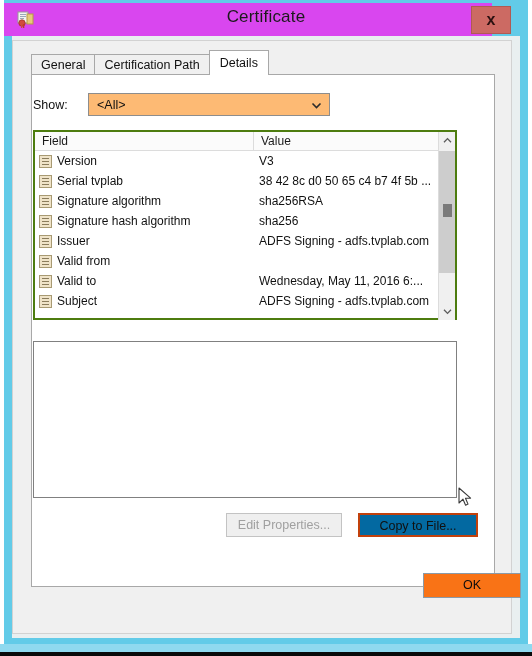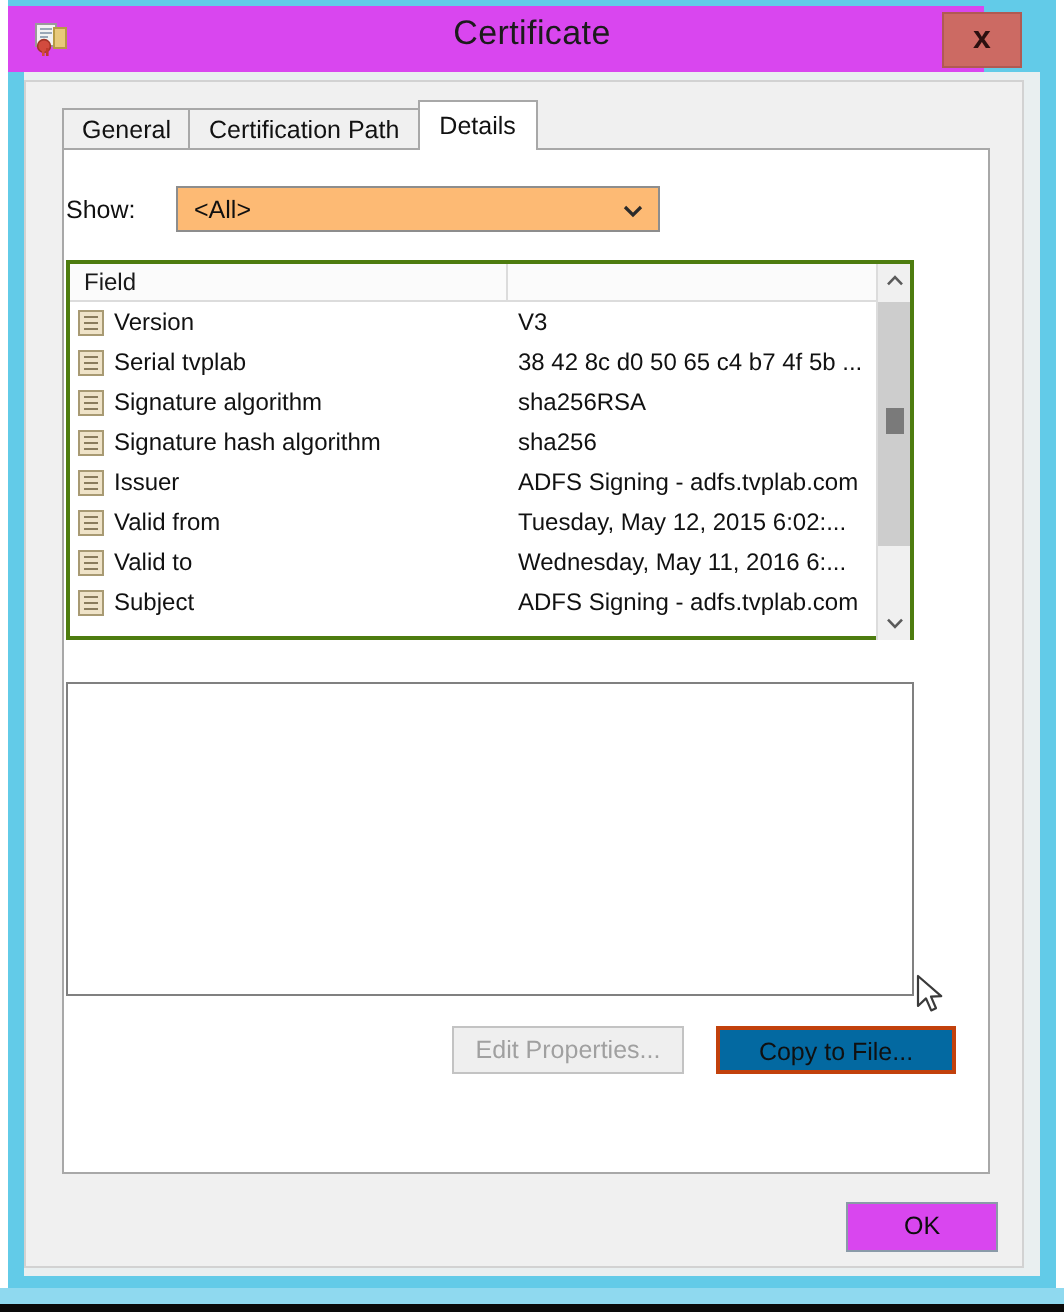--- a/index.html
+++ b/index.html
@@ -391,27 +391,27 @@
     top: 472px;
     width: 120px;
     background: #0369a1;
     border: 2px solid #c2410c;
   }
 
   
   #ok-button {
     position: absolute;
     left: 410px;
-    top: 560px;
-    width: 76px;
+    top: 532px;
+    width: 98px;
     height: 25px;
     line-height: 23px;
     text-align: center;
     font-size: 12.5px;
-    background: #d946ef;
+    background: #f97316;
     border: 1px solid #8a9aa8;
     box-sizing: border-box;
     color: #0d0d0d;
     cursor: pointer;
     font-family: "Liberation Sans", sans-serif;
   }
 
   
   #mouse-cursor {
     position: absolute;
@@ -467,20 +467,21 @@
     <div id="show-chevron">
       <svg width="11" height="11" viewBox="0 0 11 11">
         <path d="M1.5 3.5 L5.5 7.5 L9.5 3.5" fill="none" stroke="#2b2b2b" stroke-width="1.6"></path>
       </svg>
     </div>
   </div>
 
   <div id="field-list">
     <div id="list-header">
       <div class="header-cell" id="header-field">Field</div>
+      <div class="header-cell" id="header-value">Value</div>
     </div>
 
     <div id="list-rows">
       <div class="list-row">
         <div class="cell-field">
           <span class="row-icon"></span>
           <span class="cell-field-text">Version</span>
         </div>
         <div class="cell-value">V3</div>
       </div>
@@ -510,21 +511,20 @@
           <span class="row-icon"></span>
           <span class="cell-field-text">Issuer</span>
         </div>
         <div class="cell-value">ADFS Signing - adfs.tvplab.com</div>
       </div>
       <div class="list-row">
         <div class="cell-field">
           <span class="row-icon"></span>
           <span class="cell-field-text">Valid from</span>
         </div>
-        <div class="cell-value">Tuesday, May 12, 2015 6:02:...</div>
       </div>
       <div class="list-row">
         <div class="cell-field">
           <span class="row-icon"></span>
           <span class="cell-field-text">Valid to</span>
         </div>
         <div class="cell-value">Wednesday, May 11, 2016 6:...</div>
       </div>
       <div class="list-row">
         <div class="cell-field">

